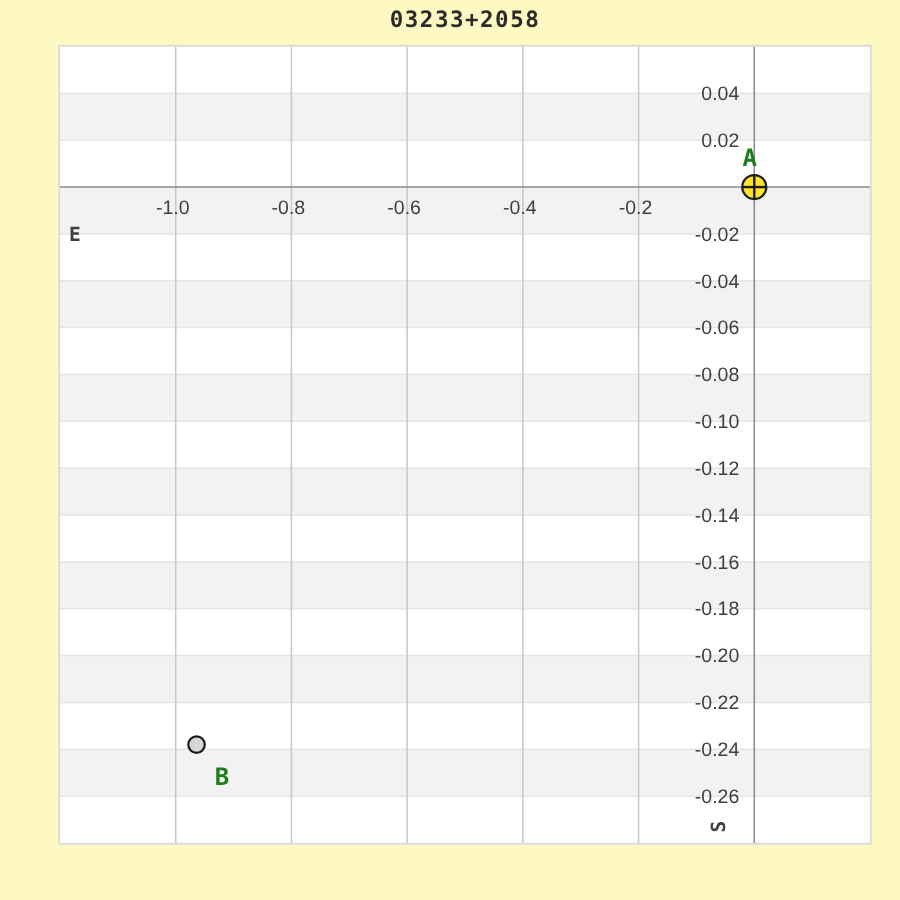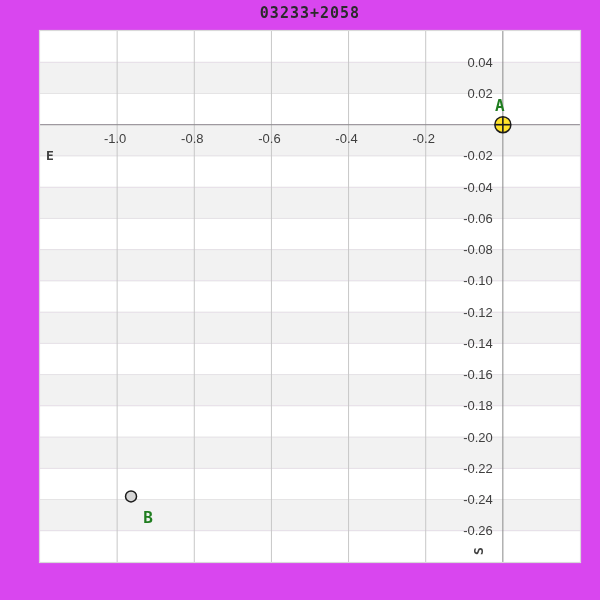--- a/index.html
+++ b/index.html
@@ -8,21 +8,21 @@
     width: 600px;
     height: 600px;
     background: #ffffff;
     font-family: "Liberation Sans", sans-serif;
     overflow: hidden;
   }
   .figure {
     position: relative;
     width: 600px;
     height: 600px;
-    background: #d946ef;
+    background: #fef9c3;
   }
   .chart-title {
     position: absolute;
     left: 40px;
     top: 4px;
     width: 540px;
     text-align: center;
     font-family: "DejaVu Sans Mono", monospace;
     font-weight: bold;
     font-size: 15px;

